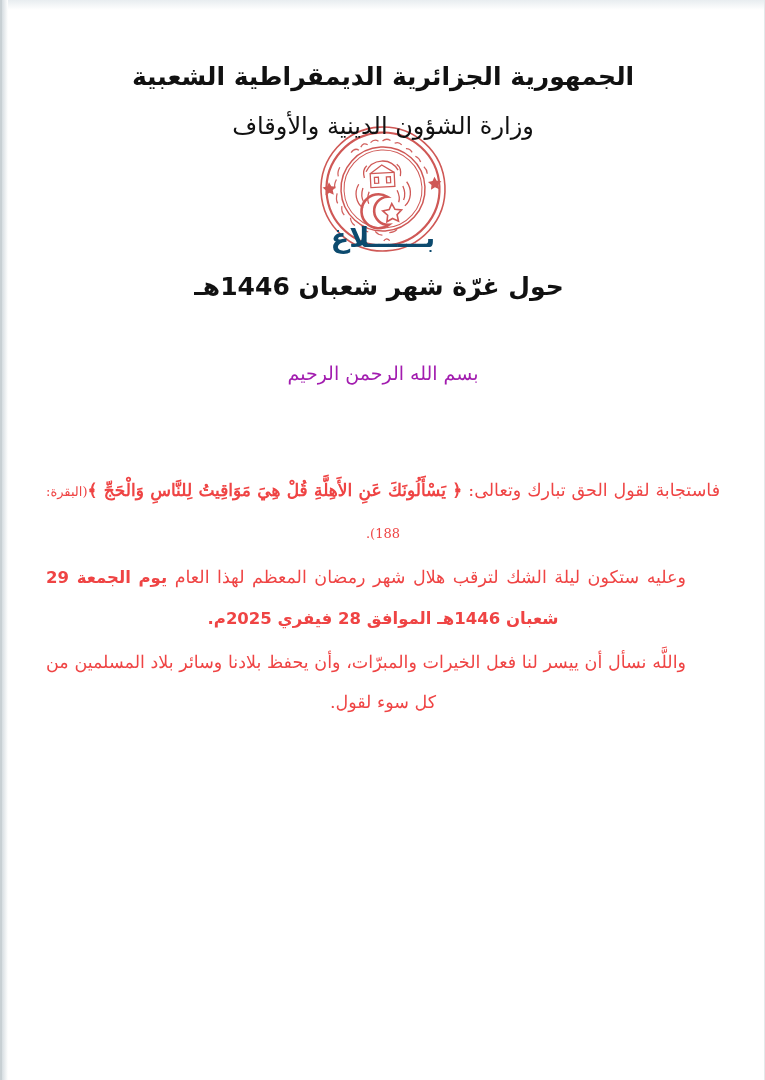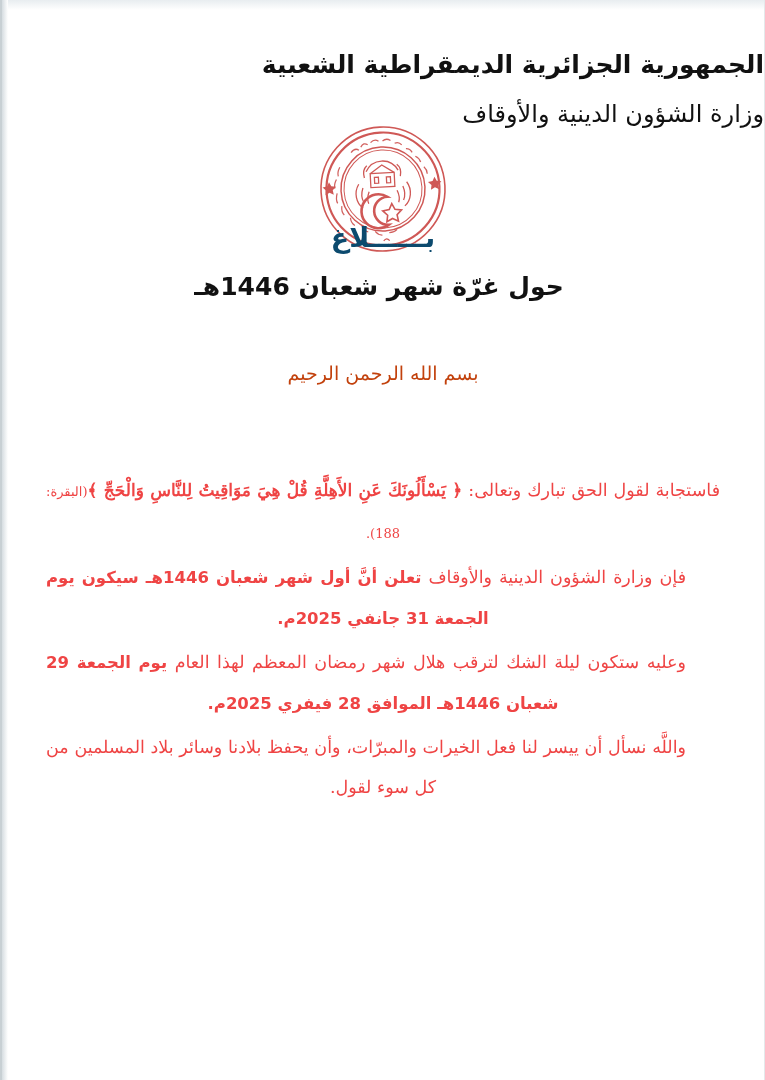--- a/index.html
+++ b/index.html
@@ -32,22 +32,23 @@
     position: absolute;
     top: 0; left: 0;
     width: 6px; height: 100%;
     background: linear-gradient(to right, #d6dde1 0%, #ffffff 100%);
     pointer-events: none;
   }
 
   
   .header {
     position: absolute;
-    top: 48px;
-    left: 0; right: 0;
+    top: 60px;
+    left: 0; right: 0;
+    text-align: center;
     z-index: 3;
   }
   .republic-line {
     font-family: "DejaVu Sans", "Liberation Sans", sans-serif;
     font-size: 25px;
     font-weight: 700;
     letter-spacing: 0px;
     color: #111;
     line-height: 1.35;
   }
@@ -98,21 +99,21 @@
 
   
   .basmala {
     position: absolute;
     top: 362px;
     left: 0; right: 0;
     text-align: center;
     font-family: "DejaVu Serif", "Liberation Serif", serif;
     font-size: 19px;
     font-weight: 400;
-    color: #c2410c;
+    color: #a21caf;
     z-index: 3;
   }
   .salutation {
     position: absolute;
     top: 402px;
     left: 0; right: 0;
     text-align: center;
     font-family: "DejaVu Serif", "Liberation Serif", serif;
     font-size: 19px;
     color: #111;
@@ -204,23 +205,20 @@
   <div class="basmala">بسم الله الرحمن الرحيم</div>
 
   <div class="body-block">
 
     <p class="para" style="line-height:40px;">
       <span>فاستجابة لقول الحق تبارك وتعالى:</span>
       <span class="quran">﴿ يَسْأَلُونَكَ عَنِ الأَهِلَّةِ قُلْ هِيَ مَوَاقِيتُ لِلنَّاسِ وَالْحَجِّ ﴾</span><span class="ref">(البقرة: 188).</span>
     </p>
 
 
-    <p class="para indent-first">
-      <span>فإن وزارة الشؤون الدينية والأوقاف </span><span class="b">تعلن أنَّ أول شهر شعبان 1446هـ سيكون يوم الجمعة 31 جانفي 2025م.</span>
-    </p>
 
     <p class="para indent-first">
       <span>وعليه ستكون ليلة الشك لترقب هلال شهر رمضان المعظم لهذا العام </span><span class="b">يوم الجمعة 29 شعبان 1446هـ الموافق 28 فيفري 2025م.</span>
     </p>
 
     <p class="para indent-first">واللَّه نسأل أن ييسر لنا فعل الخيرات والمبرّات، وأن يحفظ بلادنا وسائر بلاد المسلمين من كل سوء لقول.</p>
 
   </div>
 
 </div>

